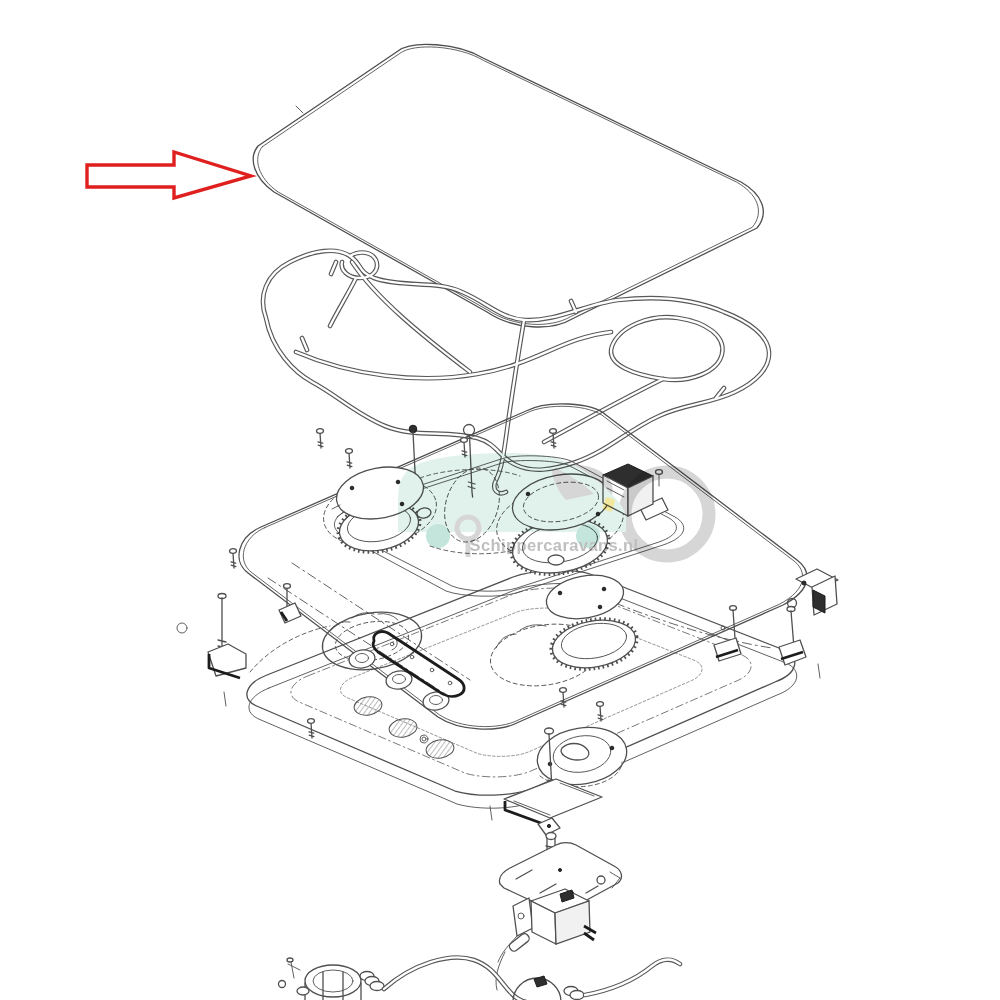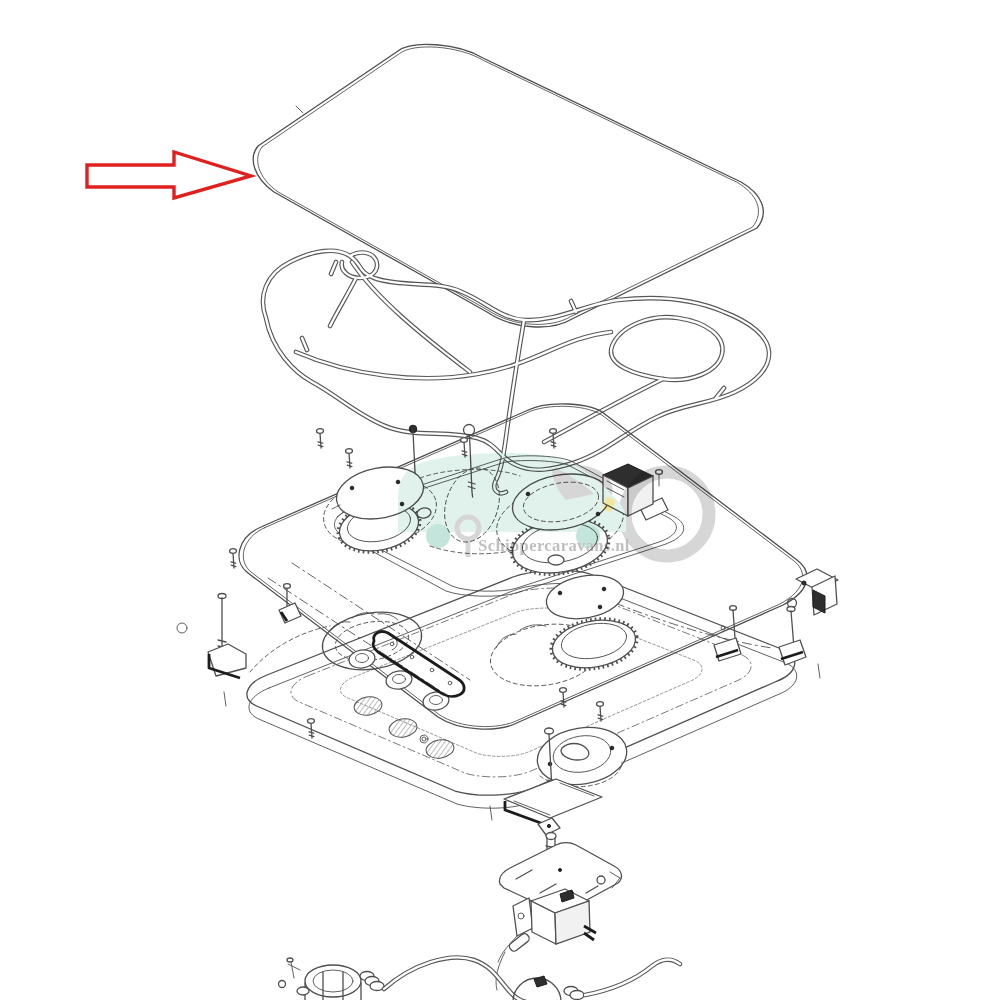--- a/index.html
+++ b/index.html
@@ -1,17 +1,17 @@
 <!DOCTYPE html>
 <html><head>
 <meta charset="utf-8">
 <style>
   html,body{margin:0;padding:0;background:#ffffff}
   .stage{position:relative;width:1000px;height:1000px;overflow:hidden;background:#fff;
-         font-family:Liberation Serif, serif}
+         font-family:Liberation Sans, sans-serif}
   svg{display:block}
   .ln{fill:none;stroke:#4f4f4f;stroke-width:1.3;stroke-linecap:round;stroke-linejoin:round}
   .thin{stroke-width:.9}
   .fw{fill:#ffffff;stroke:#4f4f4f;stroke-width:1.3;stroke-linejoin:round}
   .d1{stroke-dasharray:4 3.2}
   .dd{stroke-dasharray:9 4 2 4}
   .tube{fill:none;stroke:#585858;stroke-width:4.6;stroke-linecap:round;stroke-linejoin:round}
   .tin{fill:none;stroke:#ffffff;stroke-width:2.3;stroke-linecap:round;stroke-linejoin:round}
   .dk{fill:#2e2e2e;stroke:#1d1d1d;stroke-width:1}
   .lt{fill:#f1f1f1;stroke:#4f4f4f;stroke-width:1.3}

